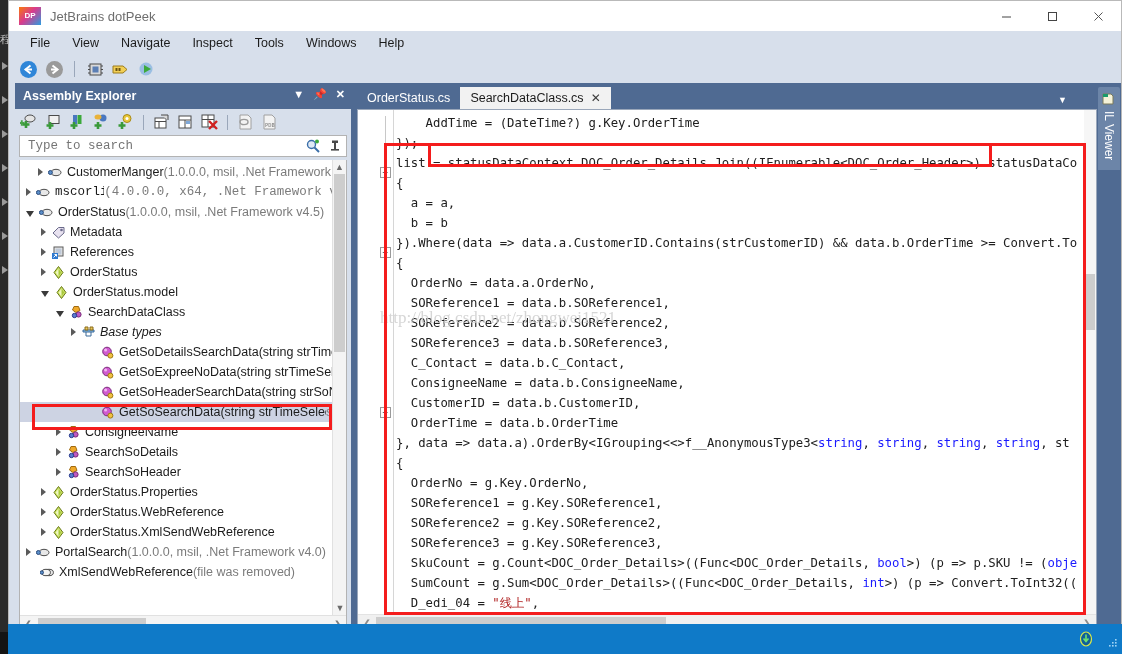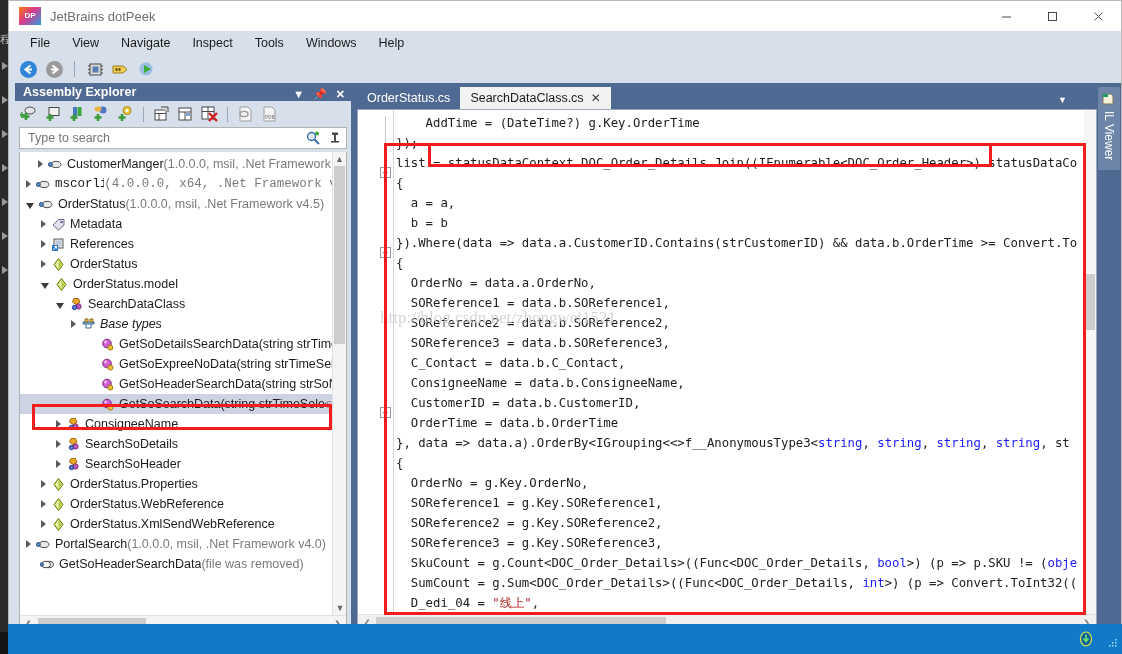--- a/index.html
+++ b/index.html
@@ -95,21 +95,21 @@
 
   
   #body { display: flex; height: 550px; background: #d7dfeb; }
 
   
   #explorer {
     width: 342px; background: #d7dfeb; display: flex; flex-direction: column;
     padding-left: 6px;
   }
   #exp-header {
-    height: 18px; display: flex; align-items: center;
+    height: 26px; display: flex; align-items: center;
     color: #ffffff; background: #4f6party; background: #4f6a92;
     padding-left: 8px; font-size: 12.5px; font-weight: bold;
     position: relative;
   }
   #exp-header .hdr-actions {
     position: absolute; right: 6px; top: 0; height: 22px;
     display: flex; align-items: center; gap: 9px; color: #fff; font-size: 11px;
   }
   #exp-toolbar {
     height: 26px; background: #d7dfeb; display: flex; align-items: center;
@@ -118,21 +118,21 @@
   .ex-ico { width: 21px; height: 21px; display:flex;align-items:center;justify-content:center; }
   .ex-sep { width:1px;height:15px;background:#9aa7ba;margin:0 4px; }
 
   #searchbox {
     margin: 0 4px 3px 4px; height: 22px; background:#fff; border:1px solid #b3b3b3;
     display: flex; align-items: center; position: relative;
   }
   #searchbox input {
     border: 0; outline: 0; flex: 1; font-size: 12.5px; color:#4d7c0f;
     padding-left: 8px; background: transparent;
-    font-family: Liberation Sans, sans-serif;
+    font-family: Liberation Mono, monospace;
   }
   #searchbox .sb-ico { width: 22px; display:flex;align-items:center;justify-content:center; }
 
   #treewrap {
     flex: 1; background: #fff; border: 1px solid #b3b3b3; border-top: 0;
     margin: 0 4px 0 4px; position: relative; overflow: hidden;
   }
   #tree {
     position: absolute; left:0; top:0; right: 14px; bottom: 17px;
     overflow: hidden; padding-top: 2px;
@@ -682,21 +682,21 @@
             </div>
             <div class="trow" style="padding-left: 6px;">
               <span class="tri none"></span>
               <span class="ticon">
                 <svg width="15" height="15" viewBox="0 0 15 15">
                   <ellipse cx="9" cy="7.5" rx="4.4" ry="3.2" fill="#e8e8e8" stroke="#4a4a4a"></ellipse>
                   <ellipse cx="6" cy="7.5" rx="4.4" ry="3.2" fill="#f4f4f4" stroke="#4a4a4a"></ellipse>
                   <circle cx="1.8" cy="7.5" r="1.7" fill="#5b8fc9" stroke="#2a4a7a"></circle>
                 </svg>
               </span>
-              <span class="tlbl">GetSoHeaderSearchData</span>
+              <span class="tlbl">XmlSendWebReference</span>
               <span class="tlbl dim"> (file was removed)</span>
             </div>
           </div>
 
         <div id="tree-vscroll">
           <div class="arrow">▲</div>
           <div class="thumb"></div>
           <div class="arrow" style="position:absolute;bottom:0;left:0;width:14px">▼</div>
         </div>
         <div id="tree-hscroll">

